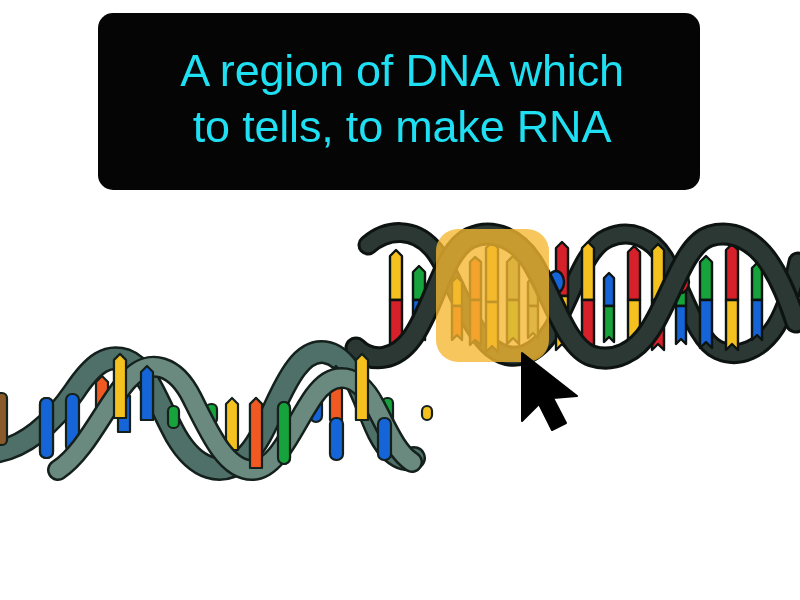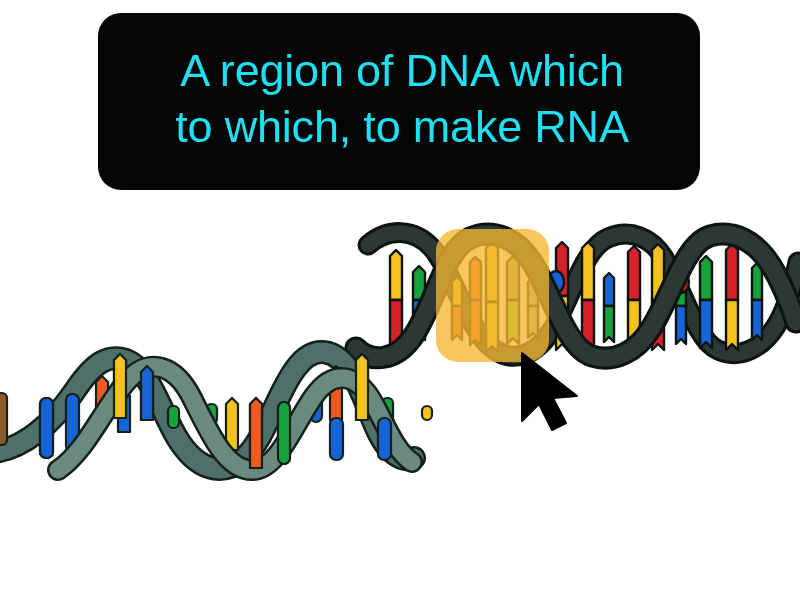--- a/index.html
+++ b/index.html
@@ -17,21 +17,21 @@
   }
 
   
   #definition-banner {
     position: absolute;
     left: 98px;
     top: 13px;
     width: 602px;
     height: 177px;
     background: #050505;
-    border-radius: 23px;
+    border-radius: 15px;
     display: flex;
     flex-direction: column;
     align-items: center;
     justify-content: center;
     box-sizing: border-box;
     padding: 4px 8px 10px 14px;
   }
   .def-line {
     color: #1fdff2;
     font-family: "Liberation Sans", sans-serif;
@@ -256,16 +256,16 @@
           <rect x="330" y="418" width="13" height="42" rx="6" fill="#1565d8"></rect>
           <rect x="378" y="418" width="13" height="42" rx="6" fill="#1565d8"></rect>
         </g>
       </g>
 
     </svg>
   </div>
 
   <div id="definition-banner">
     <div class="def-line">A region of DNA which</div>
-    <div class="def-line">to which, to make RNA</div>
+    <div class="def-line">to tells, to make RNA</div>
   </div>
 
 </div>
 
 </body></html>

